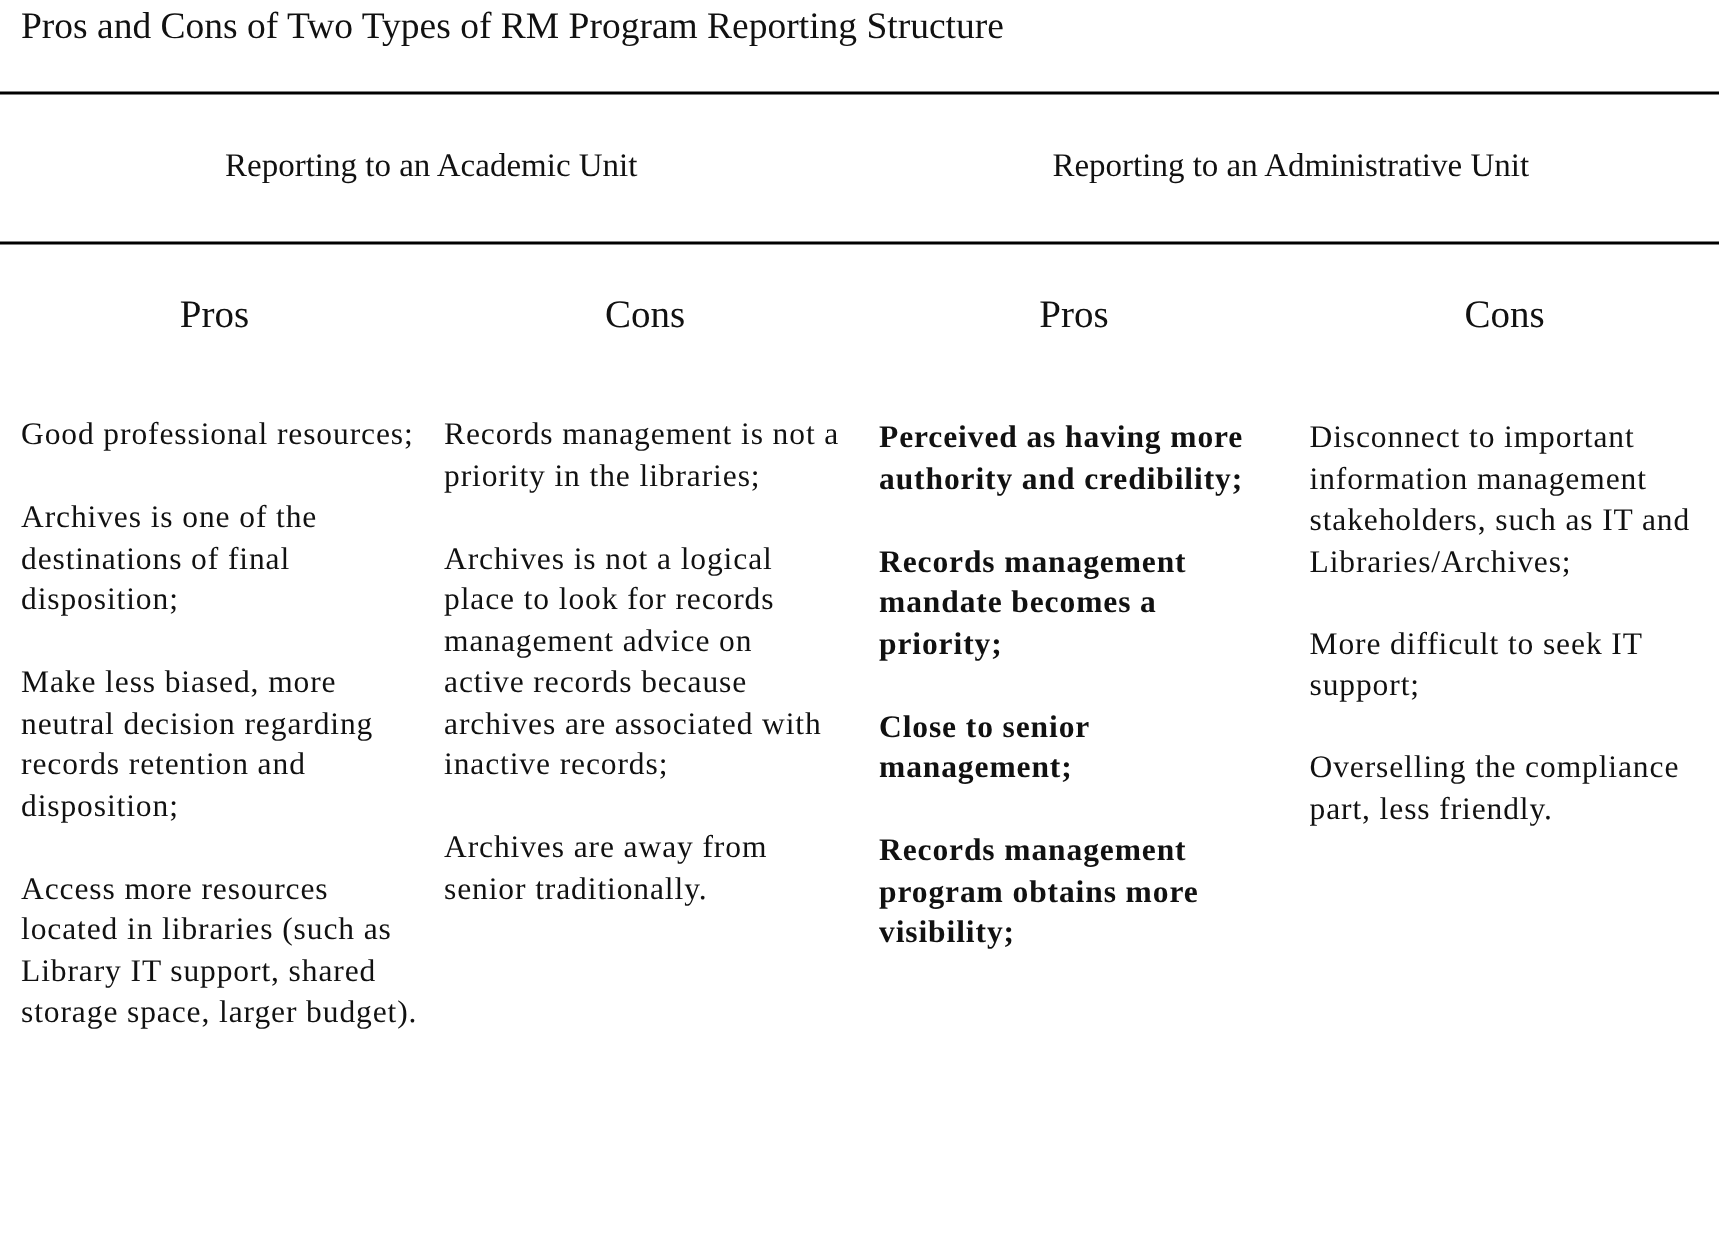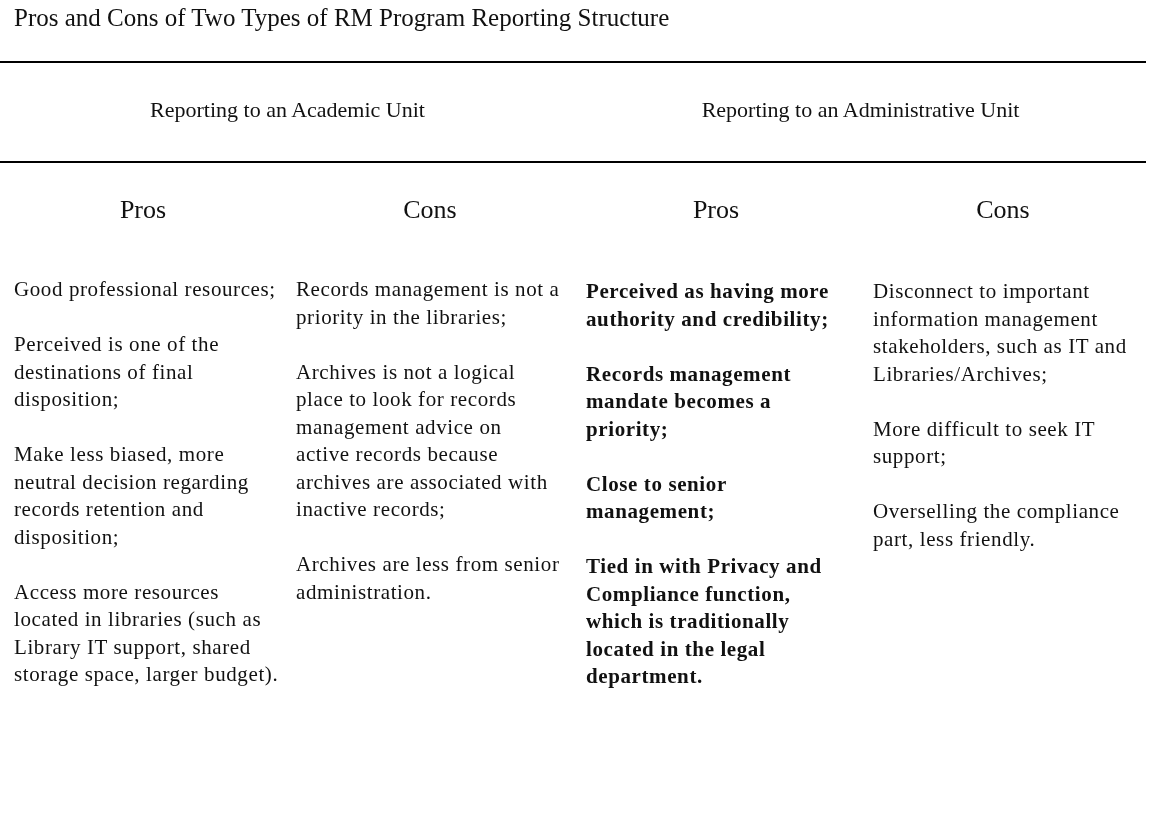--- a/index.html
+++ b/index.html
@@ -54,35 +54,35 @@
 
 <div class="rule r2"></div>
 
 <div class="col-head h1">Pros</div>
 <div class="col-head h2">Cons</div>
 <div class="col-head h3">Pros</div>
 <div class="col-head h4">Cons</div>
 
 <div class="col c1">
   <p>Good professional resources;</p>
-  <p>Perceived is one of the destinations of final disposition;</p>
+  <p>Archives is one of the destinations of final disposition;</p>
   <p>Make less biased, more neutral decision regarding records retention and disposition;</p>
   <p>Access more resources located in libraries (such as Library IT support, shared storage space, larger budget).</p>
 </div>
 
 <div class="col c2">
   <p>Records management is not a priority in the libraries;</p>
   <p>Archives is not a logical place to look for records management advice on active records because archives are associated with inactive records;</p>
-  <p>Archives are less from senior administration.</p>
+  <p>Archives are away from senior traditionally.</p>
 </div>
 
 <div class="col c3">
   <p>Perceived as having more authority and credibility;</p>
   <p>Records management mandate becomes a priority;</p>
   <p>Close to senior management;</p>
-  <p class="gap-extra">Tied in with Privacy and Compliance function, which is traditionally located in the legal department.</p>
+  <p>Records management program obtains more visibility;</p>
 </div>
 
 <div class="col c4">
   <p>Disconnect to important information management stakeholders, such as IT and Libraries/Archives;</p>
   <p>More difficult to seek IT support;</p>
   <p>Overselling the compliance part, less friendly.</p>
 </div>
 
 </body></html>

